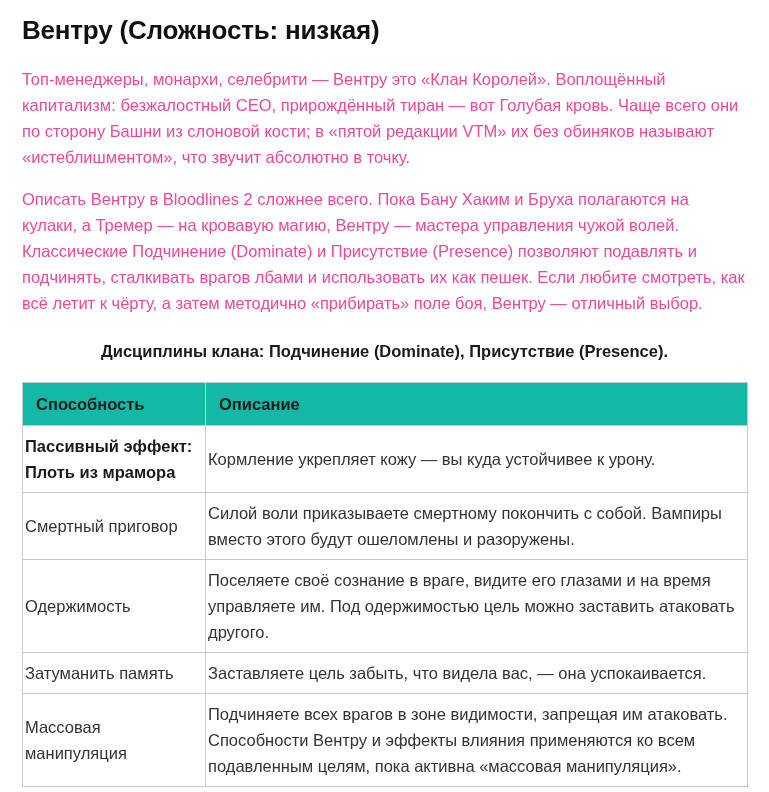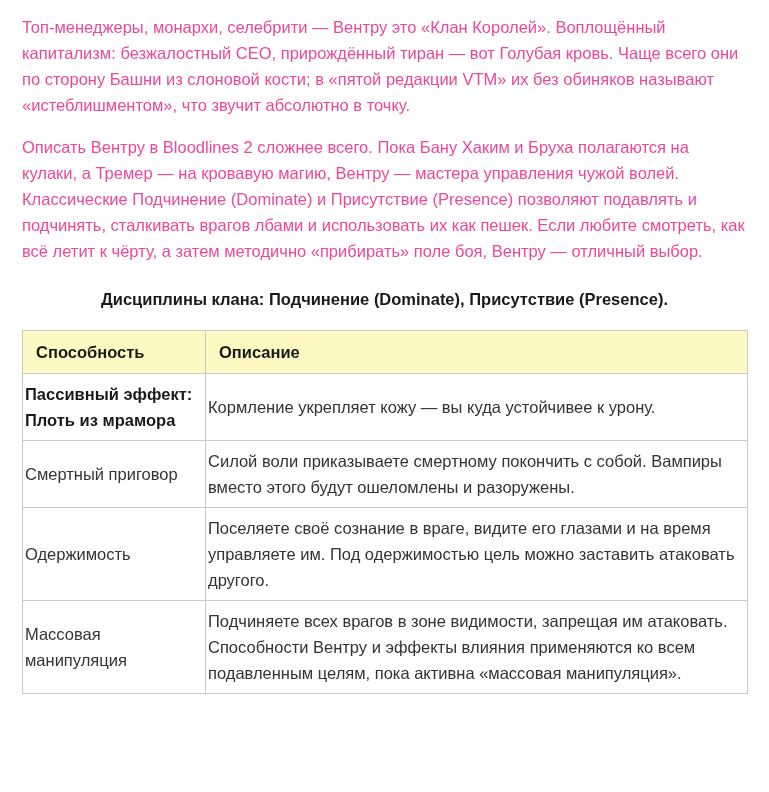--- a/index.html
+++ b/index.html
@@ -48,37 +48,38 @@
     border: 1px solid #c9c9c9;
     font-size: 16.5px;
     line-height: 26px;
     color: #333333;
     text-align: left;
     vertical-align: middle;
     padding: 7px 2px;
     word-wrap: break-word;
   }
   table.abilities-table th {
-    background: #fef9c3;
+    background: #14b8a6;
     font-weight: 700;
     color: #1a1a1a;
     padding: 8px 13px;
   }
   col.col-ability { width: 183px; }
   col.col-description { width: 542px; }
   td.ability-cell.bold-cell {
     font-weight: 700;
     color: #1a1a1a;
   }
 </style>
 </head>
 <body>
 
 <div class="article">
 
+  <h1 class="page-title">Вентру (Сложность: низкая)</h1>
 
   <p class="body-paragraph">Топ-менеджеры, монархи, селебрити — Вентру это «Клан Королей». Воплощённый капитализм: безжалостный CEO, прирождённый тиран — вот Голубая кровь. Чаще всего они по сторону Башни из слоновой кости; в «пятой редакции VTM» их без обиняков называют «истеблишментом», что звучит абсолютно в точку.</p>
 
   <p class="body-paragraph">Описать Вентру в Bloodlines 2 сложнее всего. Пока Бану Хаким и Бруха полагаются на кулаки, а Тремер — на кровавую магию, Вентру — мастера управления чужой волей. Классические Подчинение (Dominate) и Присутствие (Presence) позволяют подавлять и подчинять, сталкивать врагов лбами и использовать их как пешек. Если любите смотреть, как всё летит к чёрту, а затем методично «прибирать» поле боя, Вентру — отличный выбор.</p>
 
   <p class="disciplines-line">Дисциплины клана: Подчинение (Dominate), Присутствие (Presence).</p>
 
   <table class="abilities-table">
     <colgroup>
       <col class="col-ability">
@@ -97,20 +98,24 @@
       </tr>
       <tr>
         <td class="ability-cell">Смертный приговор</td>
         <td class="description-cell">Силой воли приказываете смертному покончить с собой. Вампиры вместо этого будут ошеломлены и разоружены.</td>
       </tr>
       <tr>
         <td class="ability-cell">Одержимость</td>
         <td class="description-cell">Поселяете своё сознание в враге, видите его глазами и на время управляете им. Под одержимостью цель можно заставить атаковать другого.</td>
       </tr>
       <tr>
+        <td class="ability-cell">Затуманить память</td>
+        <td class="description-cell">Заставляете цель забыть, что видела вас, — она успокаивается.</td>
+      </tr>
+      <tr>
         <td class="ability-cell">Массовая манипуляция</td>
         <td class="description-cell">Подчиняете всех врагов в зоне видимости, запрещая им атаковать. Способности Вентру и эффекты влияния применяются ко всем подавленным целям, пока активна «массовая манипуляция».</td>
       </tr>
 
     </tbody>
   </table>
 
 </div>
 
 </body></html>

